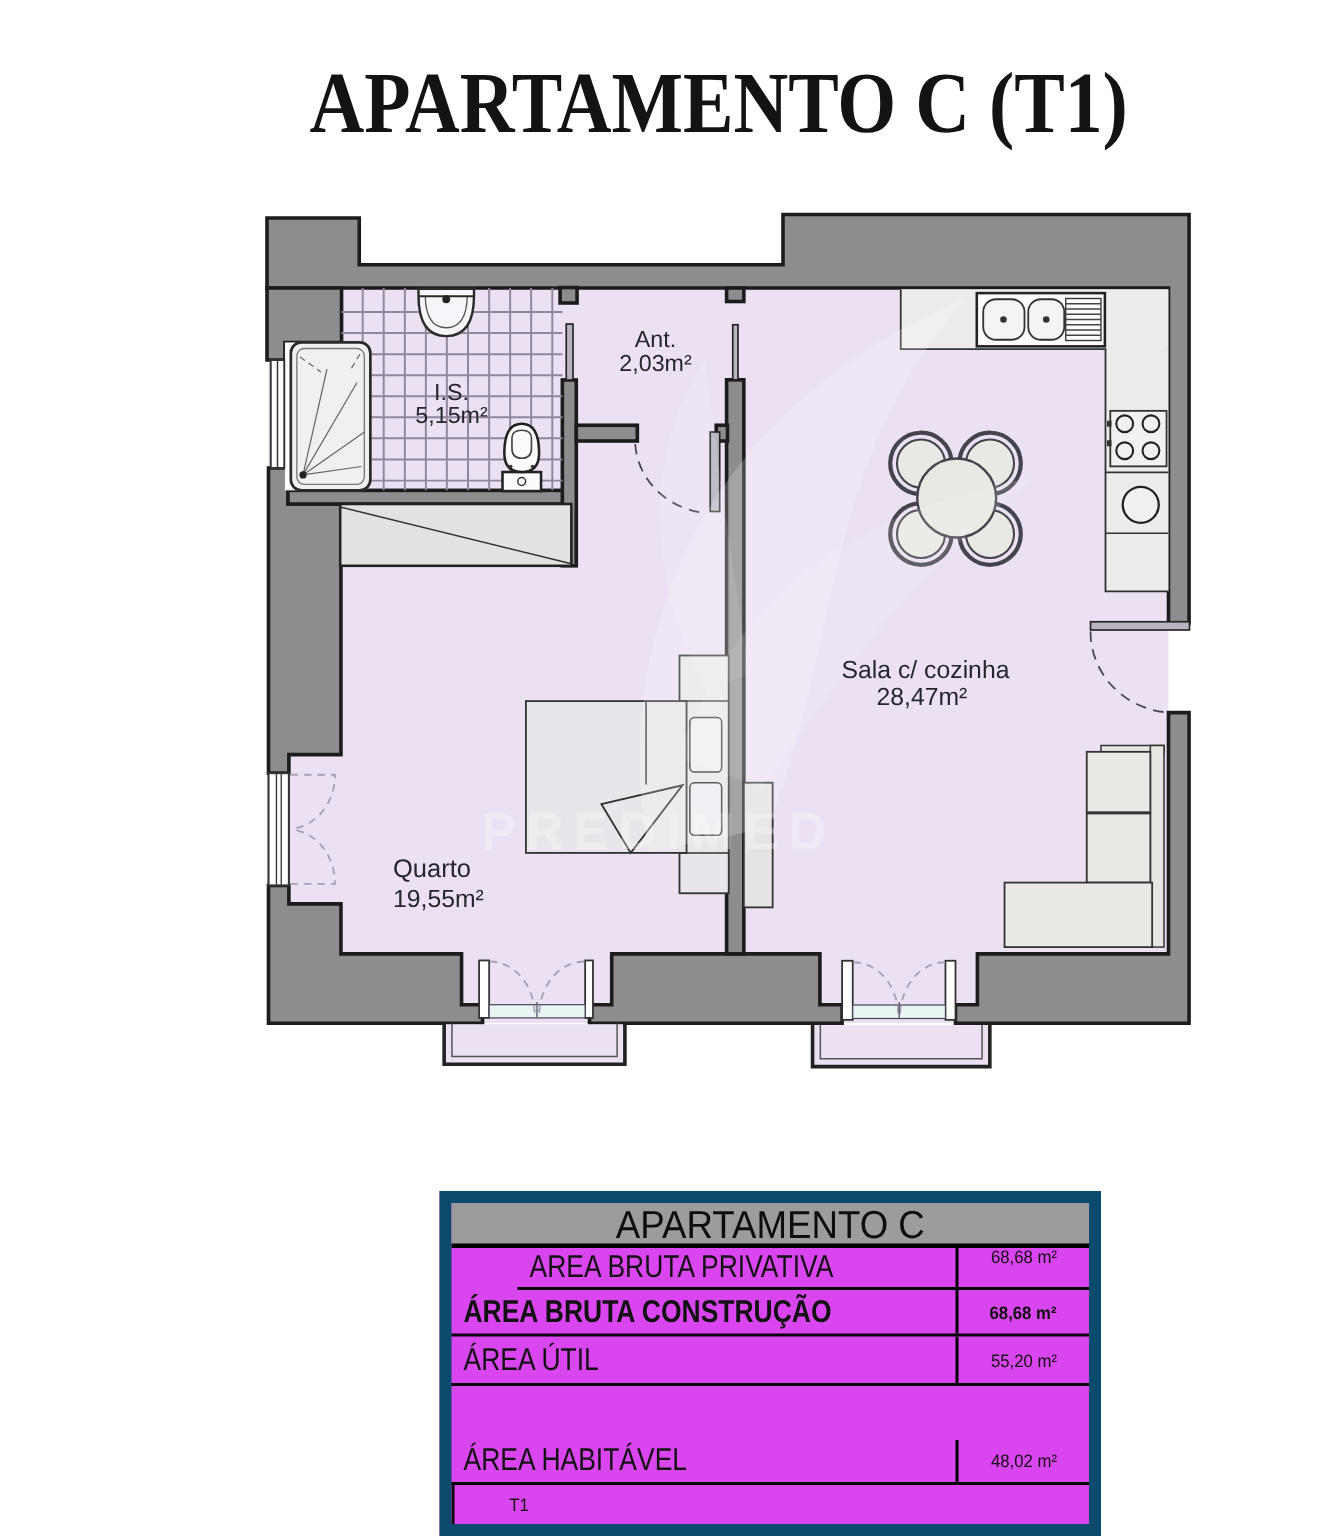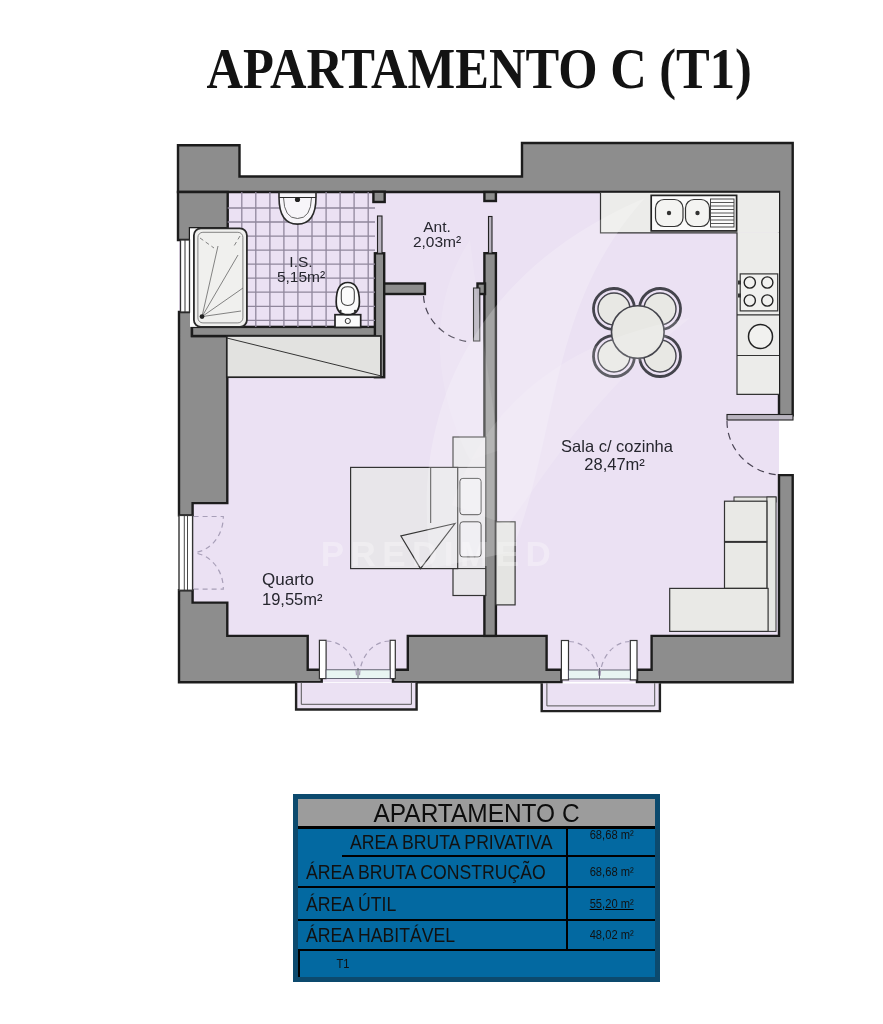--- a/index.html
+++ b/index.html
@@ -2,21 +2,21 @@
 <html><head>
 <meta charset="utf-8">
 <style>
   html,body{margin:0;padding:0;background:#ffffff;width:883px;height:1024px;overflow:hidden;}
   #page{position:relative;width:883px;height:1024px;font-family:"Liberation Sans",sans-serif;}
   #title{position:absolute;left:0;top:40px;width:958px;text-align:center;
          font-family:"Liberation Serif",serif;font-weight:bold;font-size:58px;color:#131313;
          line-height:58px;letter-spacing:0px;white-space:nowrap;}
   #title span{display:inline-block;transform:scaleX(0.871);transform-origin:center;}
   svg{position:absolute;left:0;top:0;}
-  #tbl{position:absolute;left:293px;top:794px;width:367px;border:5px solid #0c4a6e;background:#0369a1;
+  #tbl{position:absolute;left:293px;top:794px;width:441px;border:8px solid #0c4a6e;background:#d946ef;
        box-sizing:border-box;}
   #tbl .hdr{background:#9c9c9c;text-align:center;font-size:26px;color:#0d0d0d;height:27px;line-height:28px;
        border-bottom:3px solid #000;overflow:hidden;}
   #tbl .hdr span{display:inline-block;transform:scaleX(0.94);transform-origin:center;}
   #tbl .row{display:flex;border-bottom:2px solid #000;overflow:hidden;}
   #tbl .row:last-child{border-bottom:none;}
   #tbl .lab{flex:1;min-width:0;font-size:21px;color:#111;position:relative;white-space:nowrap;}
   #tbl .lab span{position:absolute;left:8px;top:50%;transform:translateY(-50%) scaleX(0.84);transform-origin:left center;}
   #tbl .val{width:87px;border-left:2px solid #000;font-size:12px;color:#111;text-align:center;
        display:flex;align-items:center;justify-content:center;}
@@ -250,37 +250,37 @@
   <div id="tbl">
     <div class="hdr"><span>APARTAMENTO C</span></div>
     <div class="row" style="height:26px;margin-left:44px;">
         <div class="lab">
           <span>AREA BRUTA PRIVATIVA</span>
         </div>
         <div class="val">
           <span style="position:relative;top:-7px;">68,68 m²</span>
         </div>
       </div>
-    <div class="row" style="height:29px;">
+    <div class="row" style="height:29px;font-weight:bold;">
         <div class="lab">
           <span>ÁREA BRUTA CONSTRUÇÃO</span>
         </div>
         <div class="val">
           <span>68,68 m²</span>
         </div>
       </div>
-    <div class="row" style="height:31px;text-decoration:underline;">
+    <div class="row" style="height:31px;">
         <div class="lab">
           <span>ÁREA ÚTIL</span>
         </div>
         <div class="val">
           <span>55,20 m²</span>
         </div>
       </div>
-    <div class="row" style="height:28px;">
+    <div class="row" style="height:28px;margin-top:36px;">
         <div class="lab">
           <span>ÁREA HABITÁVEL</span>
         </div>
         <div class="val">
           <span>48,02 m²</span>
         </div>
       </div>
     <div class="row" style="height:26px;">
         <div class="val">
           <span>T1</span>

